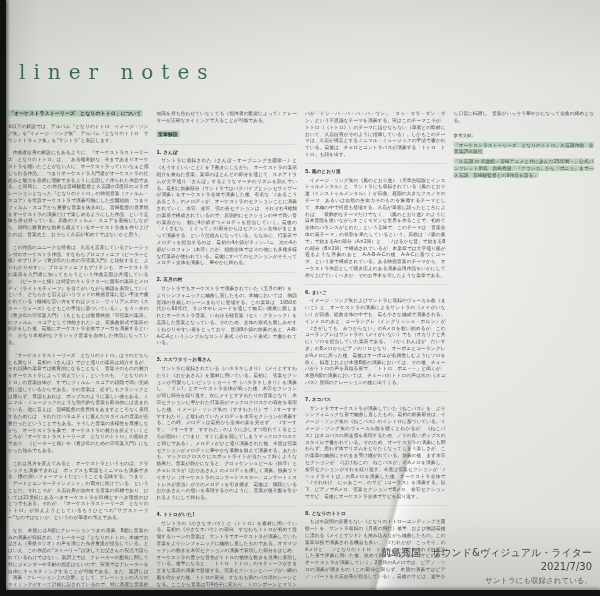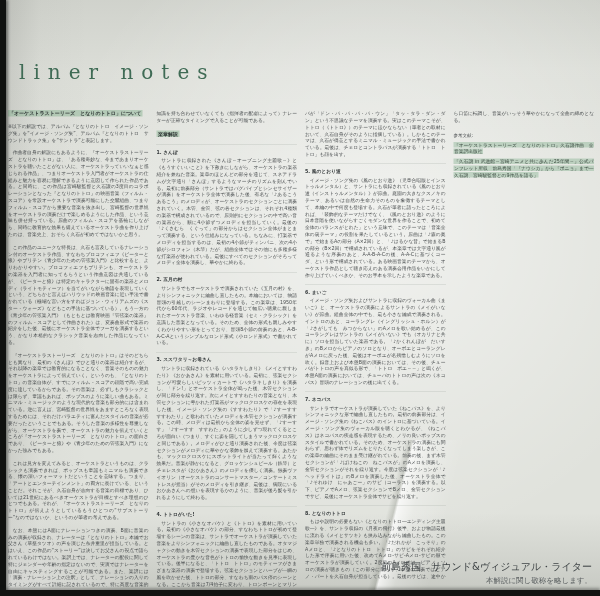--- a/index.html
+++ b/index.html
@@ -146,17 +146,18 @@
       <div class="ref-item">
         <span>『久石譲 in 武道館～宮崎アニメと共に歩んだ25年間～』公式パンフレット所収　前島秀国「『ナウシカ』から『ポニョ』まで―久石譲、宮崎駿監督との9作品を語る」</span>
       </div>
     </div>
 
   </div>
 </div>
 
 <div class="credits">
   <div class="name">前島秀国　サウンド&amp;ヴィジュアル・ライター</div>
-  <div class="note">本解説に関し敬称を略します。</div>
+  <div class="date">2021/7/30</div>
+  <div class="note">サントラにも収録されている。</div>
 </div>
 
 <div class="edge-left"></div>
 <div class="edge-bottom"></div>
 
 </body></html>

